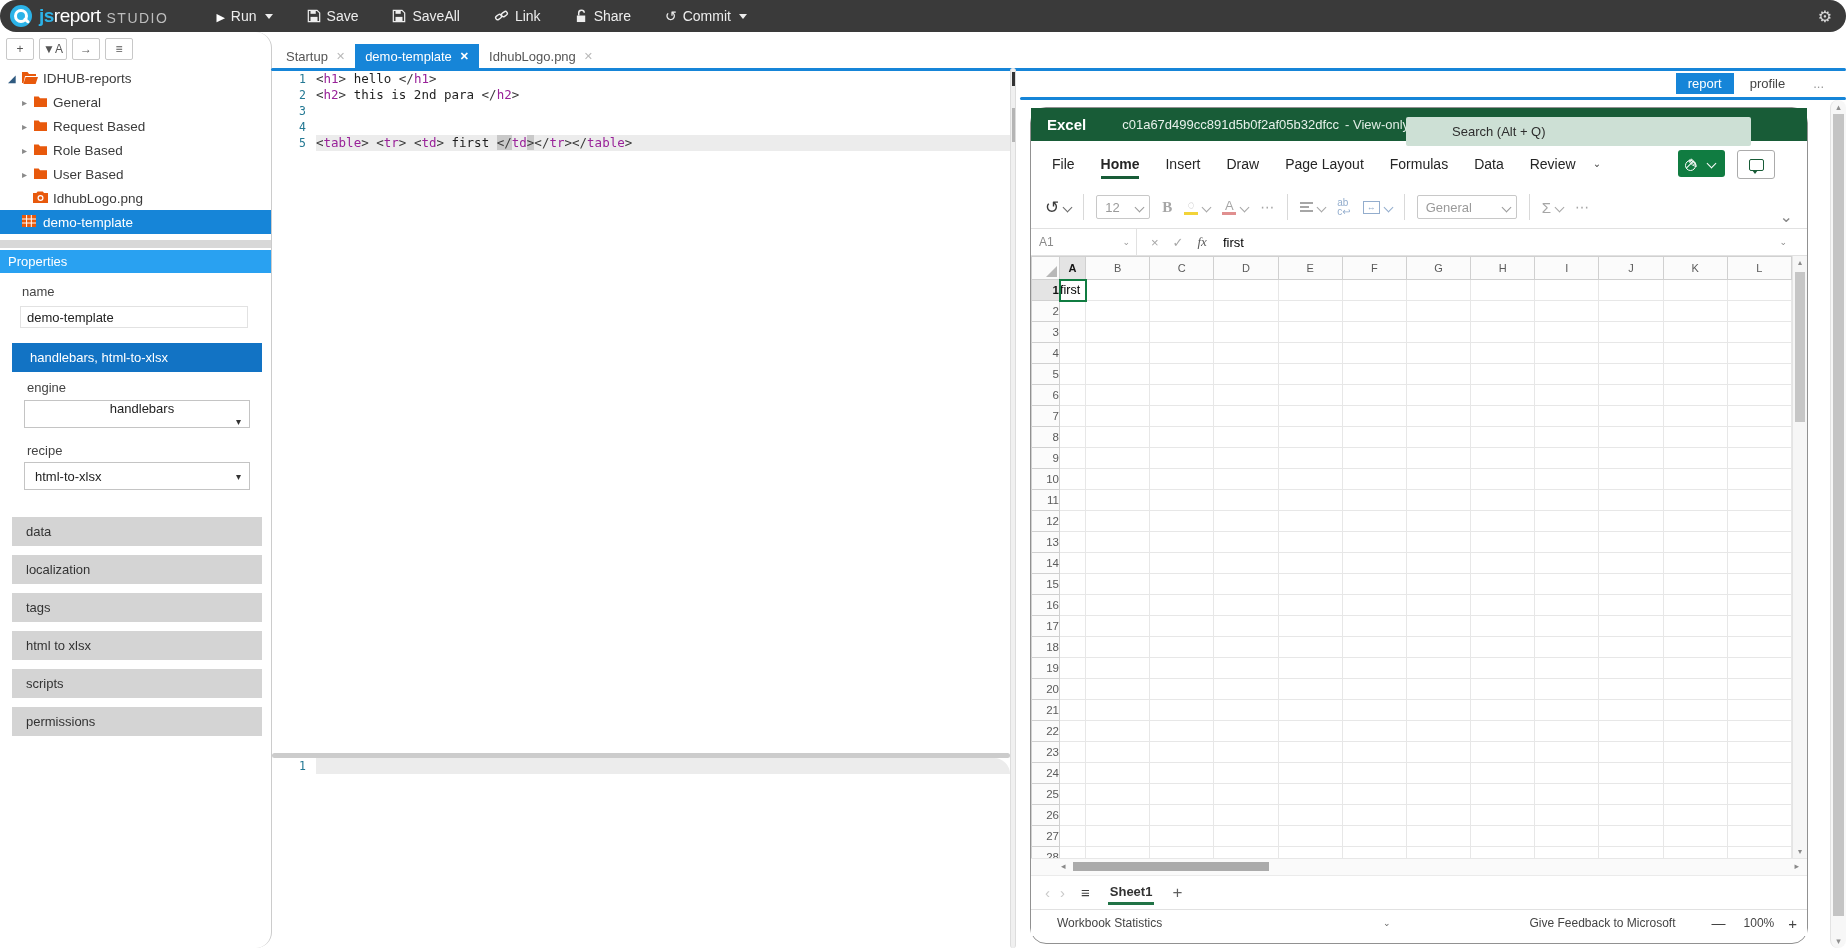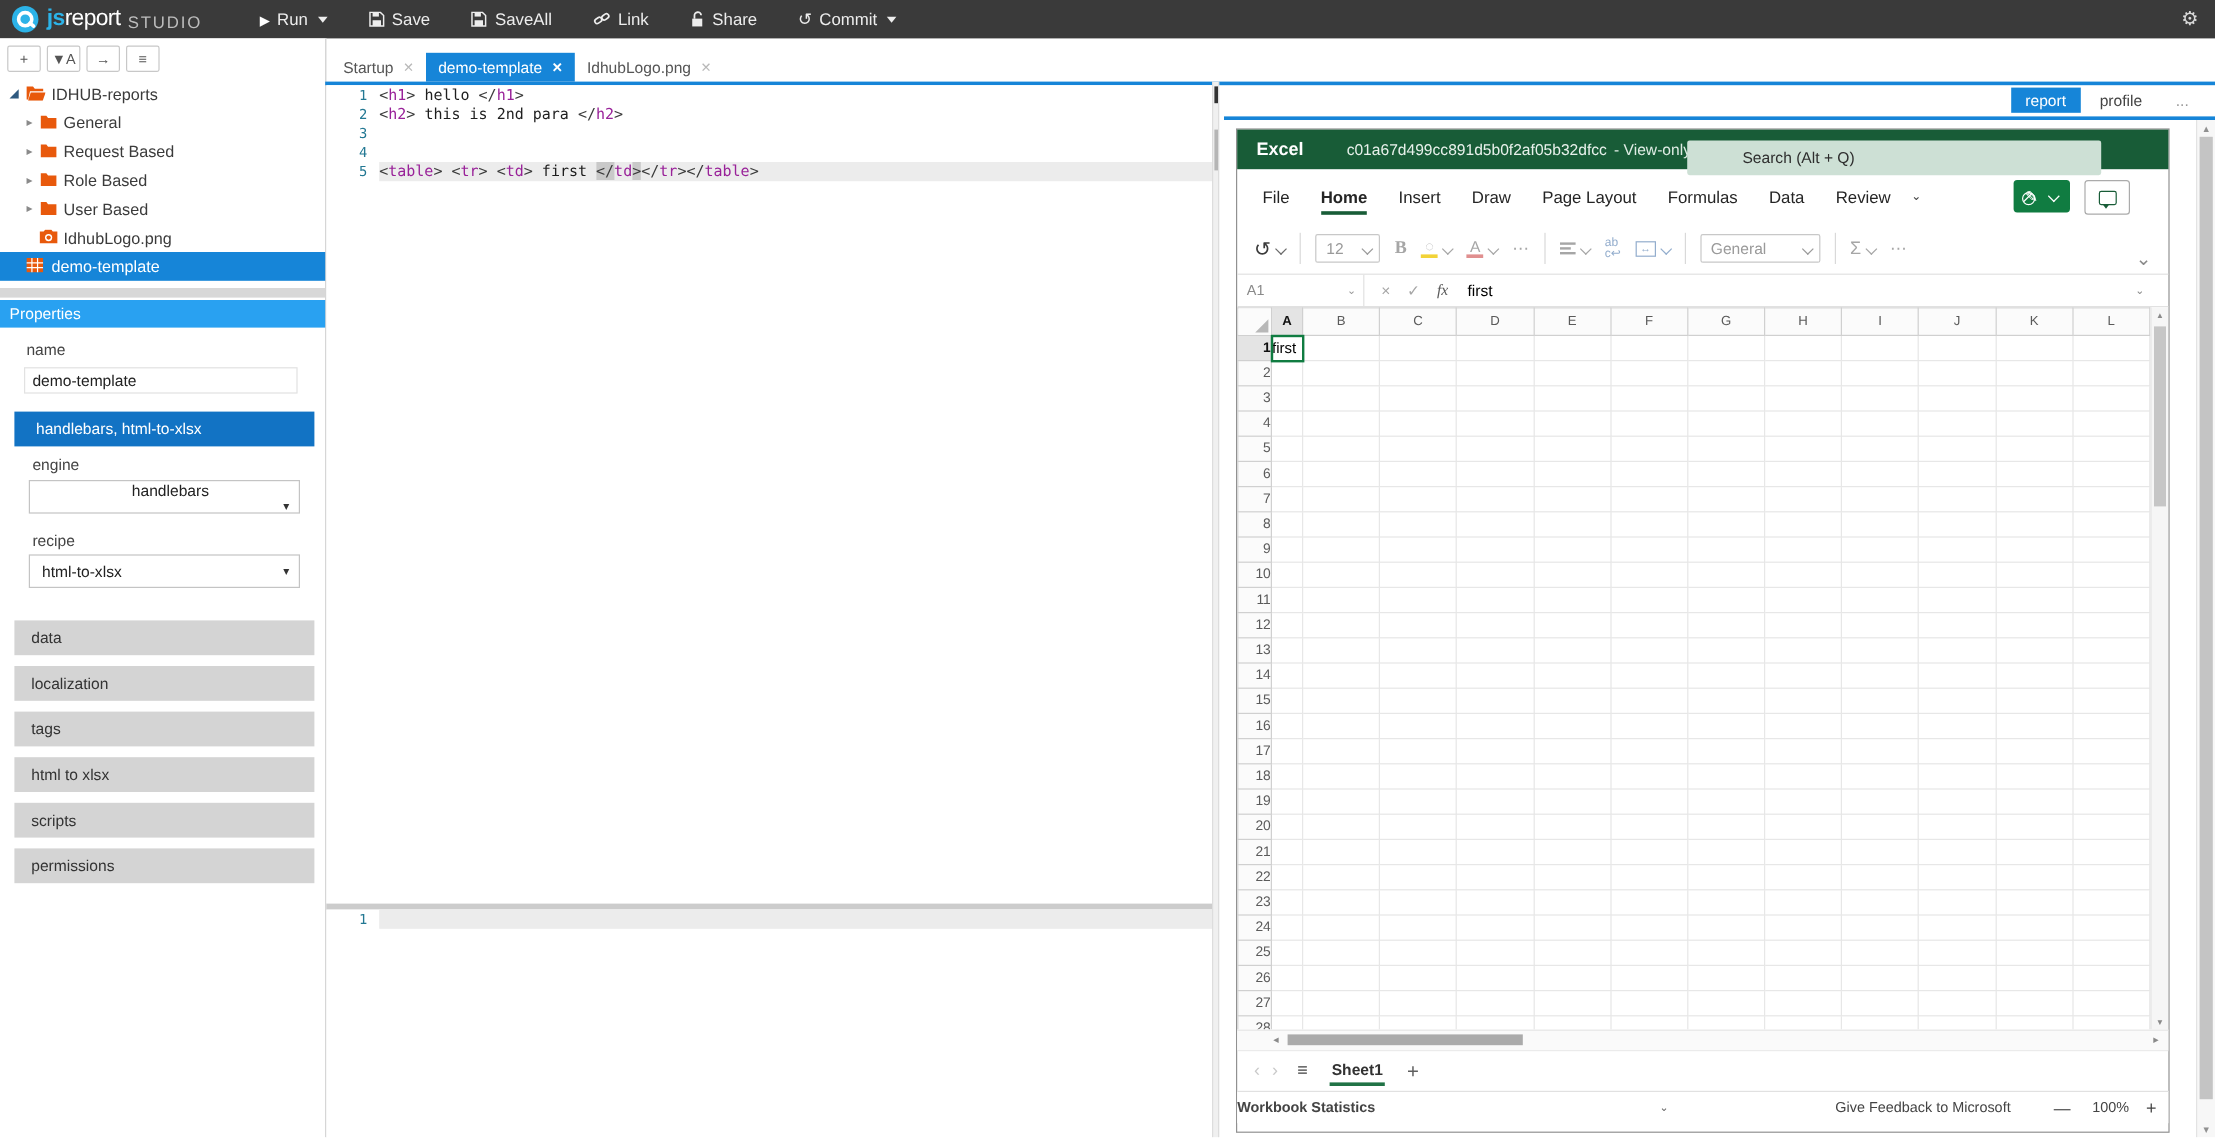--- a/index.html
+++ b/index.html
@@ -1,18 +1,18 @@
 <!DOCTYPE html>
 <html><head>
 <meta charset="utf-8">
 <style>
   html,body{margin:0;padding:0;background:#fff;}
   #app{position:relative;width:1846px;height:948px;overflow:hidden;background:#fff;
        font-family:"Liberation Sans",sans-serif;color:#333;}
-  .abs{position:absolute;}
+  .abs{position:absolute;border-radius:16px;}
   
   #topbar{left:0;top:0;width:1846px;height:32px;background:#3a3a3a;display:flex;align-items:center;}
   #logo{display:flex;align-items:center;margin-left:10px;cursor:pointer;}
   #logo-circle{width:22px;height:22px;border-radius:50%;background:#2cb3e8;position:relative;}
   #logo-circle .ring{position:absolute;left:4px;top:4px;width:8px;height:8px;border:3px solid #fff;border-radius:50%;}
   #logo-circle .tail{position:absolute;left:13px;top:14px;width:7px;height:3px;background:#fff;border-radius:2px;transform:rotate(40deg);}
   #logo .brand{margin-left:7px;font-size:19px;font-weight:700;letter-spacing:-.5px;}
   #logo .brand .js{color:#2cb3e8;}
   #logo .brand .rep{color:#fff;font-weight:400;}
   #logo .studio{color:#bdbdbd;font-size:14px;letter-spacing:1.5px;margin-left:6px;margin-top:4px;}
@@ -147,21 +147,21 @@
   #xl-hscroll{height:16px;background:#fafafa;border-top:1px solid #e7e7e7;position:relative;flex:none;}
   #xl-hscroll .lt{position:absolute;left:30px;top:2px;color:#8a8a8a;font-size:9px;cursor:pointer;}
   #xl-hscroll .thumb{position:absolute;left:42px;top:3px;width:196px;height:9px;background:#ababab;cursor:pointer;}
   #xl-hscroll .rt{position:absolute;right:8px;top:2px;color:#8a8a8a;font-size:9px;cursor:pointer;}
   #xl-sheetbar{height:33px;display:flex;align-items:center;border-top:1px solid #ebebeb;flex:none;}
   #xl-sheetbar .nav{color:#c9c9c9;font-size:15px;margin-left:14px;cursor:pointer;}
   #xl-sheetbar .menu{color:#3f3f3f;font-size:15px;margin-left:16px;cursor:pointer;}
   #sheet-tab{margin-left:18px;font-size:13px;font-weight:600;color:#323232;border-bottom:3px solid #217346;padding:4px 2px 3px;cursor:pointer;}
   #add-sheet{margin-left:18px;color:#5f5f5f;font-size:17px;cursor:pointer;}
   #xl-statusbar{height:26px;border-top:1px solid #e1e1e1;background:#fff;display:flex;align-items:center;font-size:12px;color:#444;position:relative;flex:none;}
-  #wb-stats{cursor:pointer;font-weight:bold;}
+  #wb-stats{margin-left:26px;cursor:pointer;}
   #status-chev{position:absolute;left:352px;top:8px;color:#666;font-size:9px;cursor:pointer;}
   #feedback{margin-left:auto;cursor:pointer;}
   #zoom-out{margin-left:36px;font-size:14px;cursor:pointer;}
   #zoom-level{margin-left:18px;}
   #zoom-in{margin-left:14px;margin-right:10px;font-size:15px;cursor:pointer;}
 </style>
 </head>
 <body>
 
 <div id="app">

